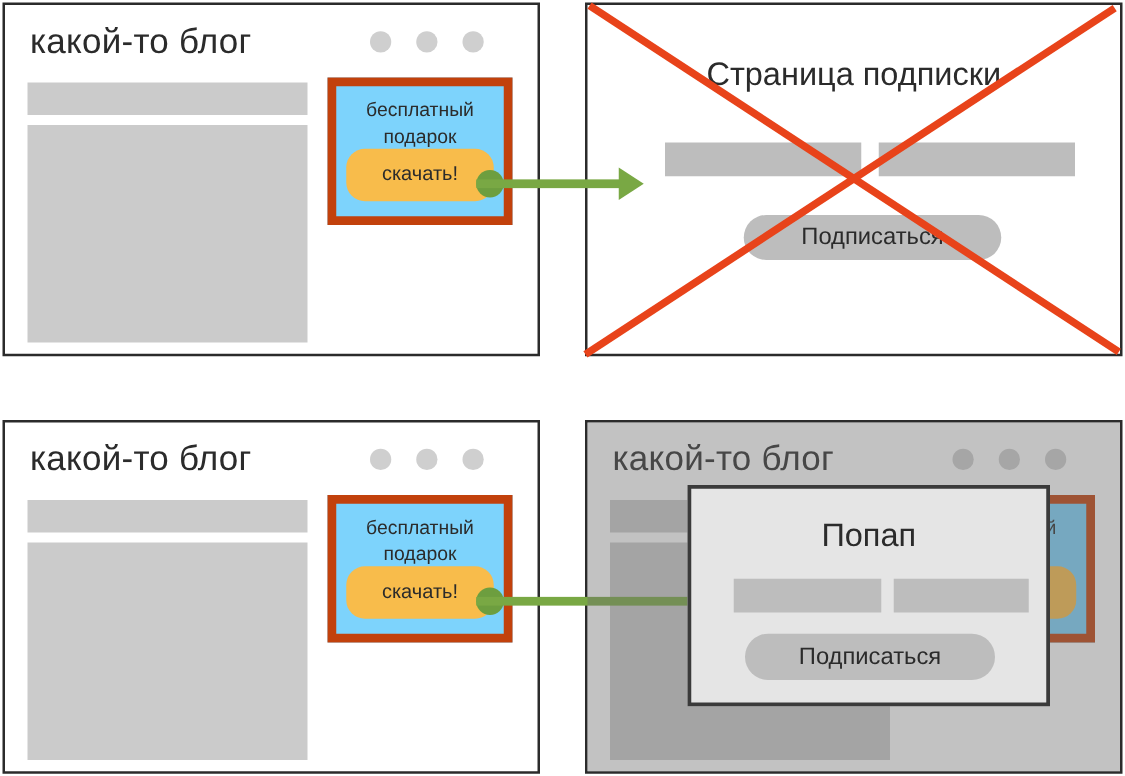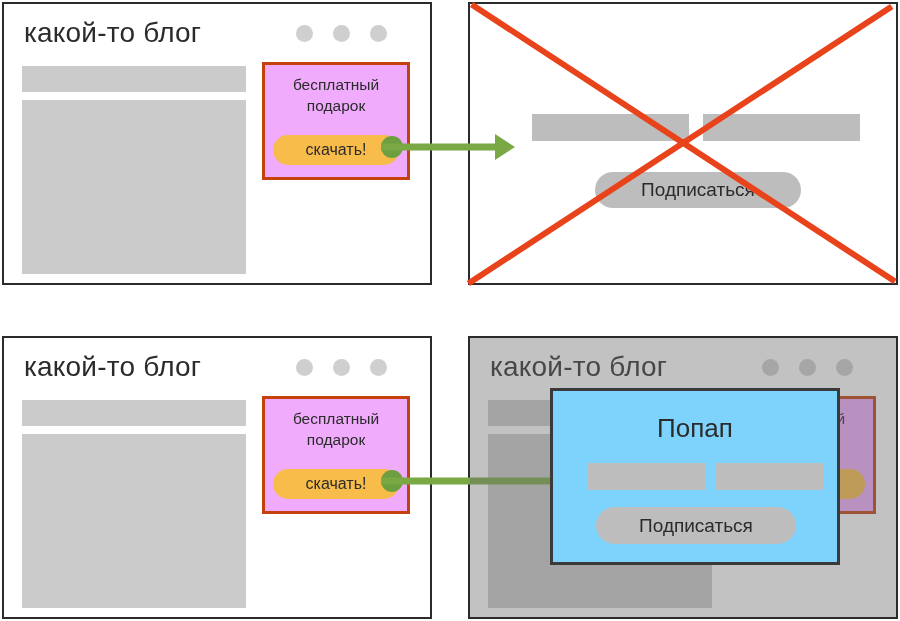--- a/index.html
+++ b/index.html
@@ -47,40 +47,40 @@
     background: #cfcfcf;
   }
   .bar-block {
     position: absolute;
     background: #cbcbcb;
   }
 
   
   .gift-box {
     position: absolute;
-    border: 3px solid #c2410c;
-    background: #f0abfc;
+    border: 7px solid #c2410c;
+    background: #7dd3fc;
     box-sizing: border-box;
     z-index: 5;
   }
   .gift-text {
     position: absolute;
     left: 0; right: 0;
     top: 9px;
     text-align: center;
     font-size: 15.5px;
     line-height: 21px;
     color: #2b2b2b;
   }
   .gift-btn {
     position: absolute;
     left: 8px;
     right: 8px;
     bottom: 12px;
-    height: 30px;
+    height: 42px;
     border-radius: 15px;
     background: #f8bc4b;
     display: flex;
     align-items: center;
     justify-content: center;
     font-size: 16px;
     color: #2b2b2b;
   }
 
   
@@ -154,21 +154,21 @@
   .dim-overlay {
     position: absolute;
     inset: 0;
     background: rgba(110,110,110,0.42);
     z-index: 10;
   }
 
   
   .popup {
     position: absolute;
-    background: #7dd3fc;
+    background: #e5e5e5;
     border: 3px solid #3a3a3a;
     box-sizing: border-box;
     z-index: 30;
   }
   .popup-title {
     position: absolute;
     left: 0; right: 0;
     top: 22px;
     text-align: center;
     font-size: 26px;
@@ -217,20 +217,21 @@
     </div>
   </div>
 
   <div class="arrow-wrap" style="left:381px; top:134px; width:135px; height:26px;">
     <div class="arrow-dot" style="left:0px;"></div>
     <div class="arrow-line" style="width:118px;"></div>
     <div class="arrow-head" style="left:114px;"></div>
   </div>
 
   <div class="browser" style="left:468px; top:2px; width:430px; height:283px;">
+    <div class="lp-title">Страница подписки</div>
     <div class="lp-field" style="left:62px; width:157px;"></div>
     <div class="lp-field" style="left:233px; width:157px;"></div>
     <div class="lp-submit" style="left:125px; width:206px;">Подписаться</div>
 
     <div class="cross" style="left:0; top:0; width:426px; height:279px;">
       <div class="cross-line" style="width:506px; transform: rotate(33.2deg) translateY(-50%);"></div>
       <div class="cross-line" style="width:506px; top:279px; transform: rotate(-33.2deg) translateY(-50%);"></div>
     </div>
   </div>
 

